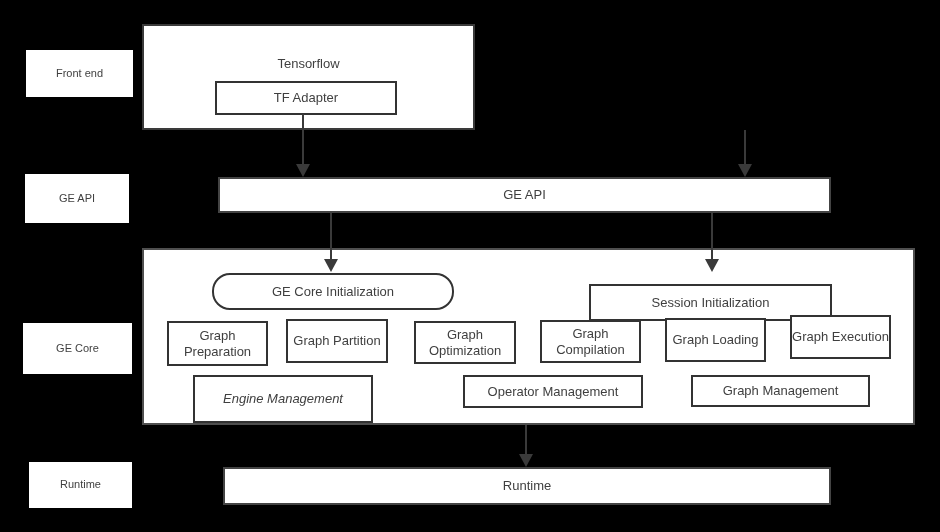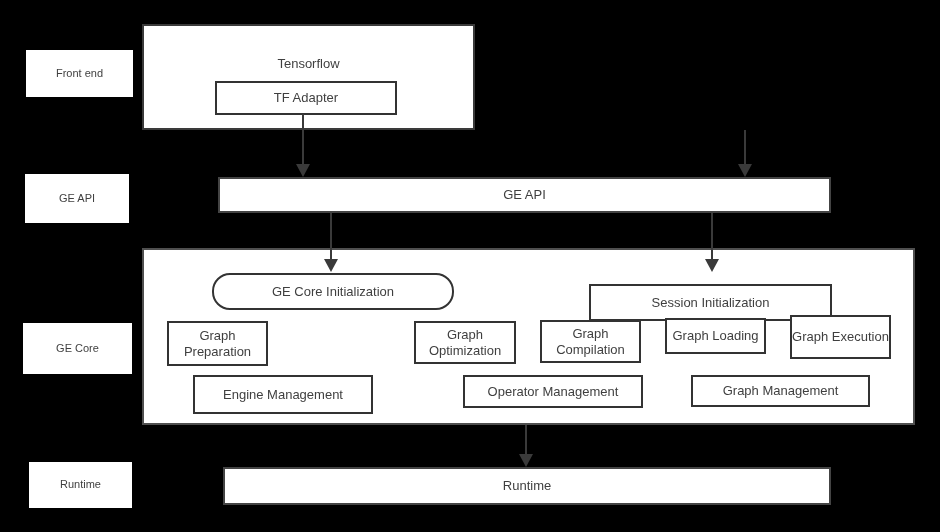--- a/index.html
+++ b/index.html
@@ -36,24 +36,24 @@
 
   
   .gecore{left:142px;top:248px;width:773px;height:177px;}
   .gecore-init{left:212px;top:273px;width:242px;height:37px;border-radius:18px;}
   .session-init{left:589px;top:284px;width:243px;height:37px;}
 
   .p1{left:167px;top:321px;width:101px;height:45px;}
   .p2{left:286px;top:319px;width:102px;height:44px;}
   .p3{left:414px;top:321px;width:102px;height:43px;}
   .p4{left:540px;top:320px;width:101px;height:43px;}
-  .p5{left:665px;top:318px;width:101px;height:36px;}
+  .p5{left:665px;top:318px;width:101px;height:44px;}
   .p6{left:790px;top:315px;width:101px;height:44px;}
 
-  .m1{left:193px;top:375px;width:180px;height:39px;}
+  .m1{left:193px;top:375px;width:180px;height:48px;font-style:italic;}
   .m2{left:463px;top:375px;width:180px;height:33px;}
   .m3{left:691px;top:375px;width:179px;height:32px;}
 
   
   .runtime-bar{left:223px;top:467px;width:608px;height:38px;}
 
   
   .arrow{
     position:absolute;width:14px;display:flex;flex-direction:column;
     align-items:center;z-index:5;
@@ -85,20 +85,21 @@
     <div class="box inner tfadapter">TF Adapter</div>
   </div>
 
   <div class="box bar geapi-bar">GE API</div>
 
   <div class="box container gecore"></div>
   <div class="box inner gecore-init">GE Core Initialization</div>
   <div class="box inner session-init">Session Initialization</div>
 
   <div class="box inner p1">Graph Preparation</div>
+  <div class="box inner p2">Graph Partition</div>
   <div class="box inner p3">Graph Optimization</div>
   <div class="box inner p4">Graph Compilation</div>
   <div class="box inner p5">Graph Loading</div>
   <div class="box inner p6">Graph Execution</div>
 
   <div class="box inner m1">Engine Management</div>
   <div class="box inner m2">Operator Management</div>
   <div class="box inner m3">Graph Management</div>
 
   <div class="box bar runtime-bar">Runtime</div>

